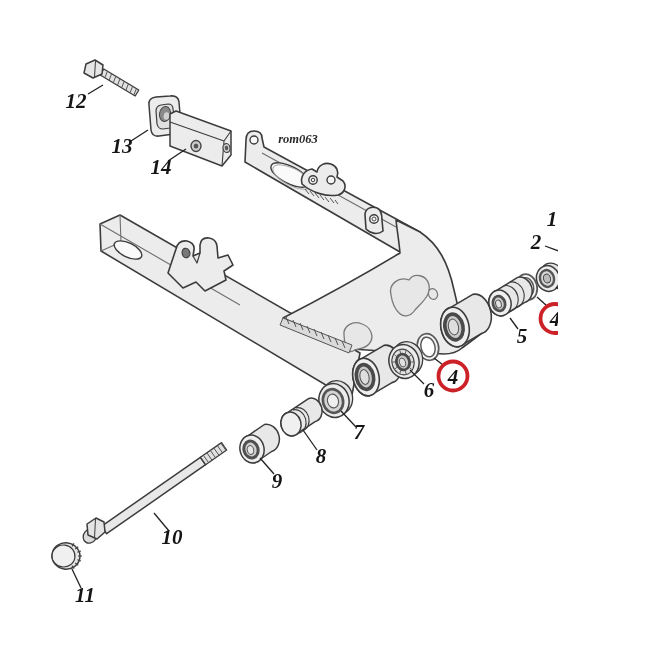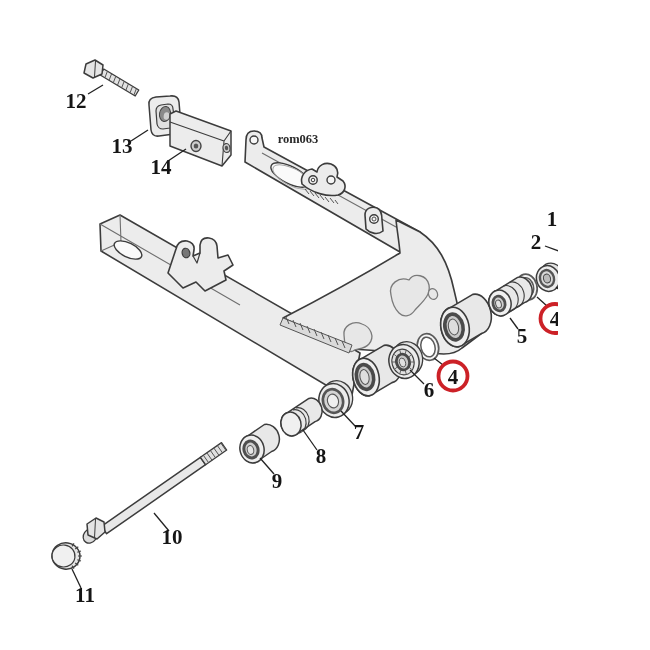--- a/index.html
+++ b/index.html
@@ -1,16 +1,16 @@
 <!DOCTYPE html>
 <html><head>
 <meta charset="utf-8">
 <style>
   html,body{margin:0;padding:0;background:#ffffff;}
-  .stage{width:558px;height:650px;position:relative;background:#fff;overflow:hidden;}
+  .stage{width:558px;height:650px;position:relative;background:#fff;overflow:hidden;font-style:italic;}
   svg{display:block;}
   .callout{font-family:"Liberation Serif","DejaVu Serif",serif;font-weight:bold;font-size:21px;fill:#151515;}
   .watermark{font-family:"Liberation Serif","DejaVu Serif",serif;font-weight:bold;font-size:12.5px;fill:#2a2a2a;}
 </style>
 </head>
 <body>
 
 <div class="stage">
 <svg width="650" height="650" viewBox="0 0 650 650">
 

